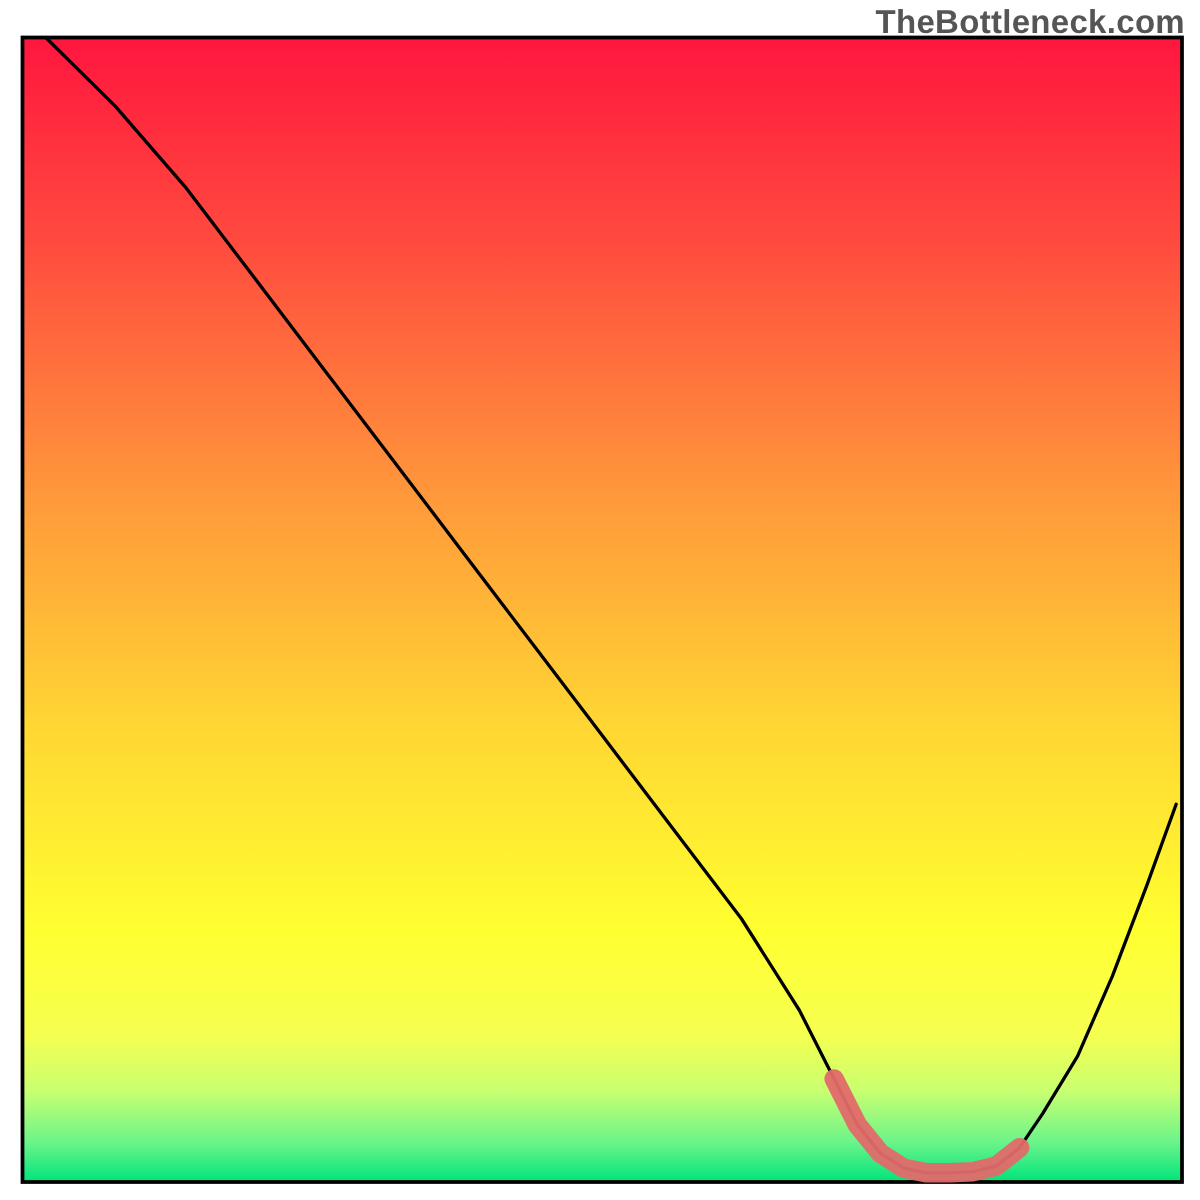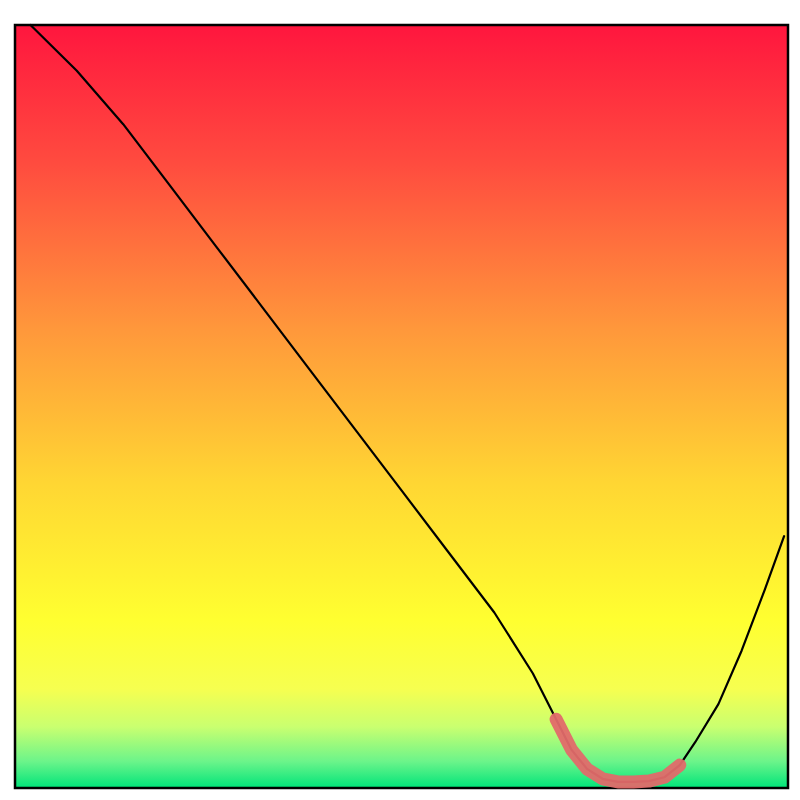--- a/index.html
+++ b/index.html
@@ -31,20 +31,21 @@
     left: 0;
     top: 0;
     width: 800px;
     height: 800px;
   }
 </style>
 </head>
 <body>
 
 <div class="outer">
+  <div class="watermark">TheBottleneck.com</div>
 
   <svg class="chart" viewBox="0 0 800 800" preserveAspectRatio="none">
     <defs>
       <linearGradient id="bg-grad" x1="0" y1="0" x2="0" y2="1">
           <stop offset="0%" stop-color="#ff163e"></stop>
           <stop offset="18%" stop-color="#ff4b3f"></stop>
           <stop offset="40%" stop-color="#ff983b"></stop>
           <stop offset="60%" stop-color="#ffd633"></stop>
           <stop offset="78%" stop-color="#ffff30"></stop>
           <stop offset="87%" stop-color="#f6ff50"></stop>

